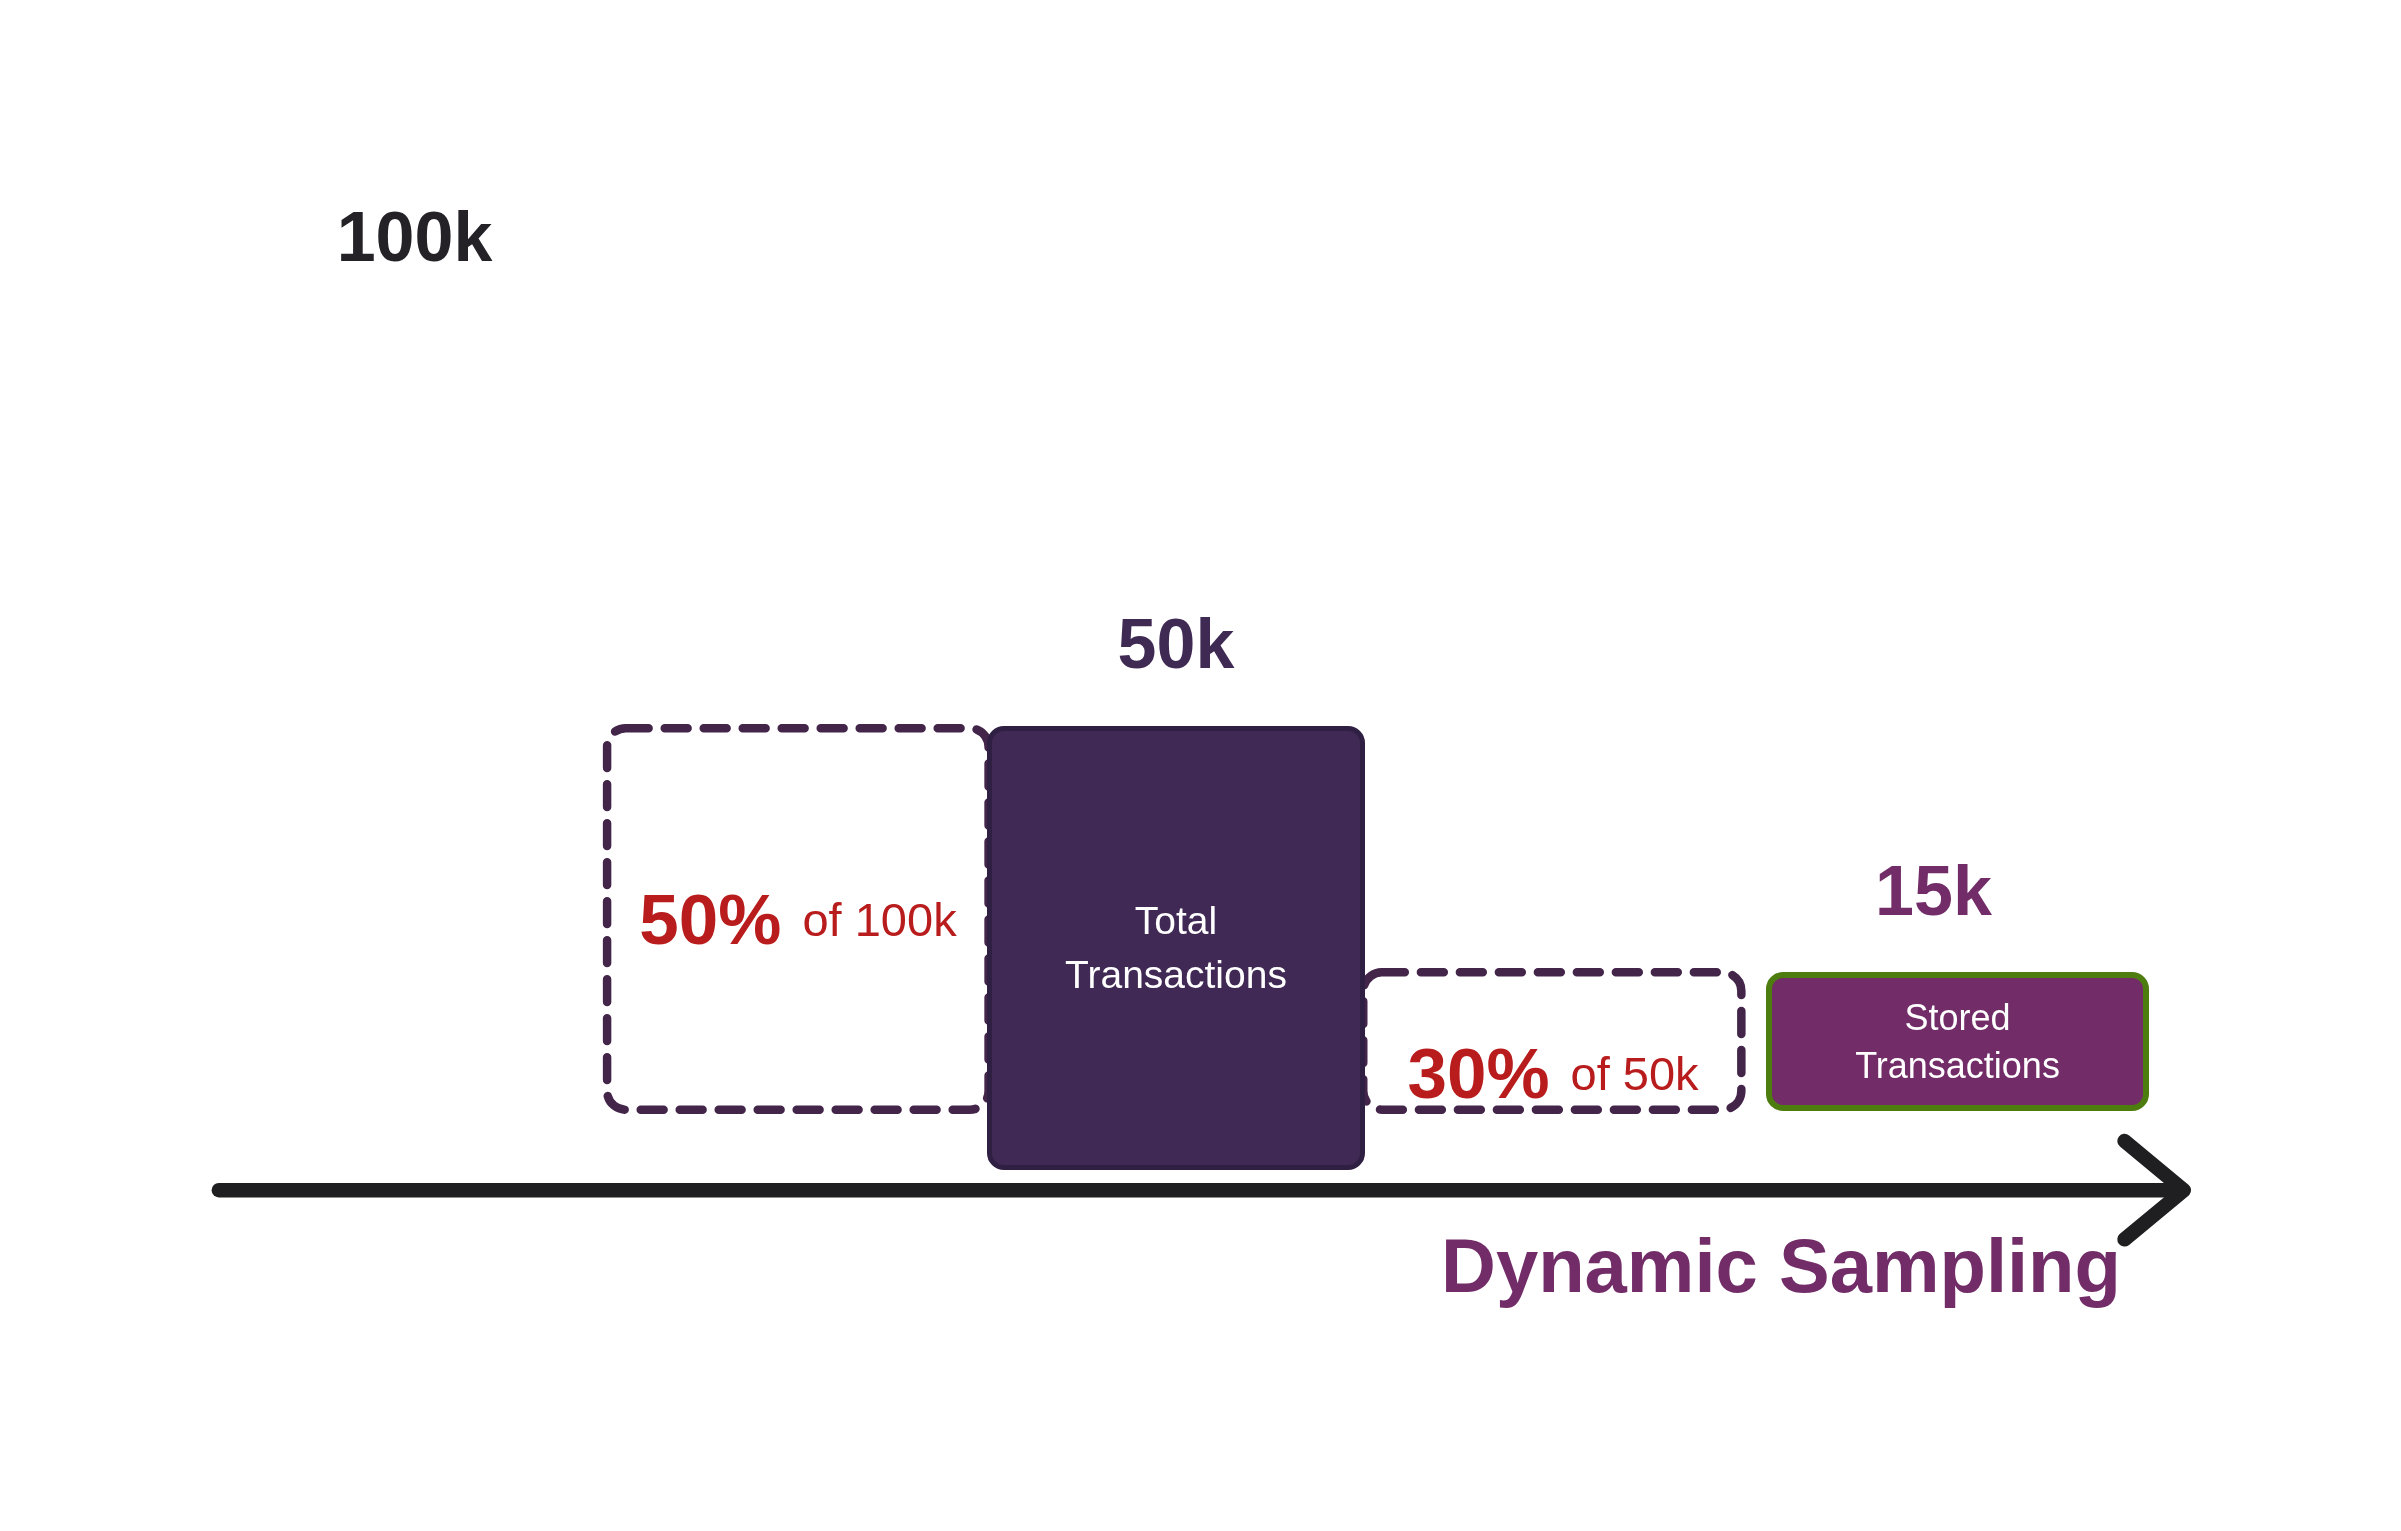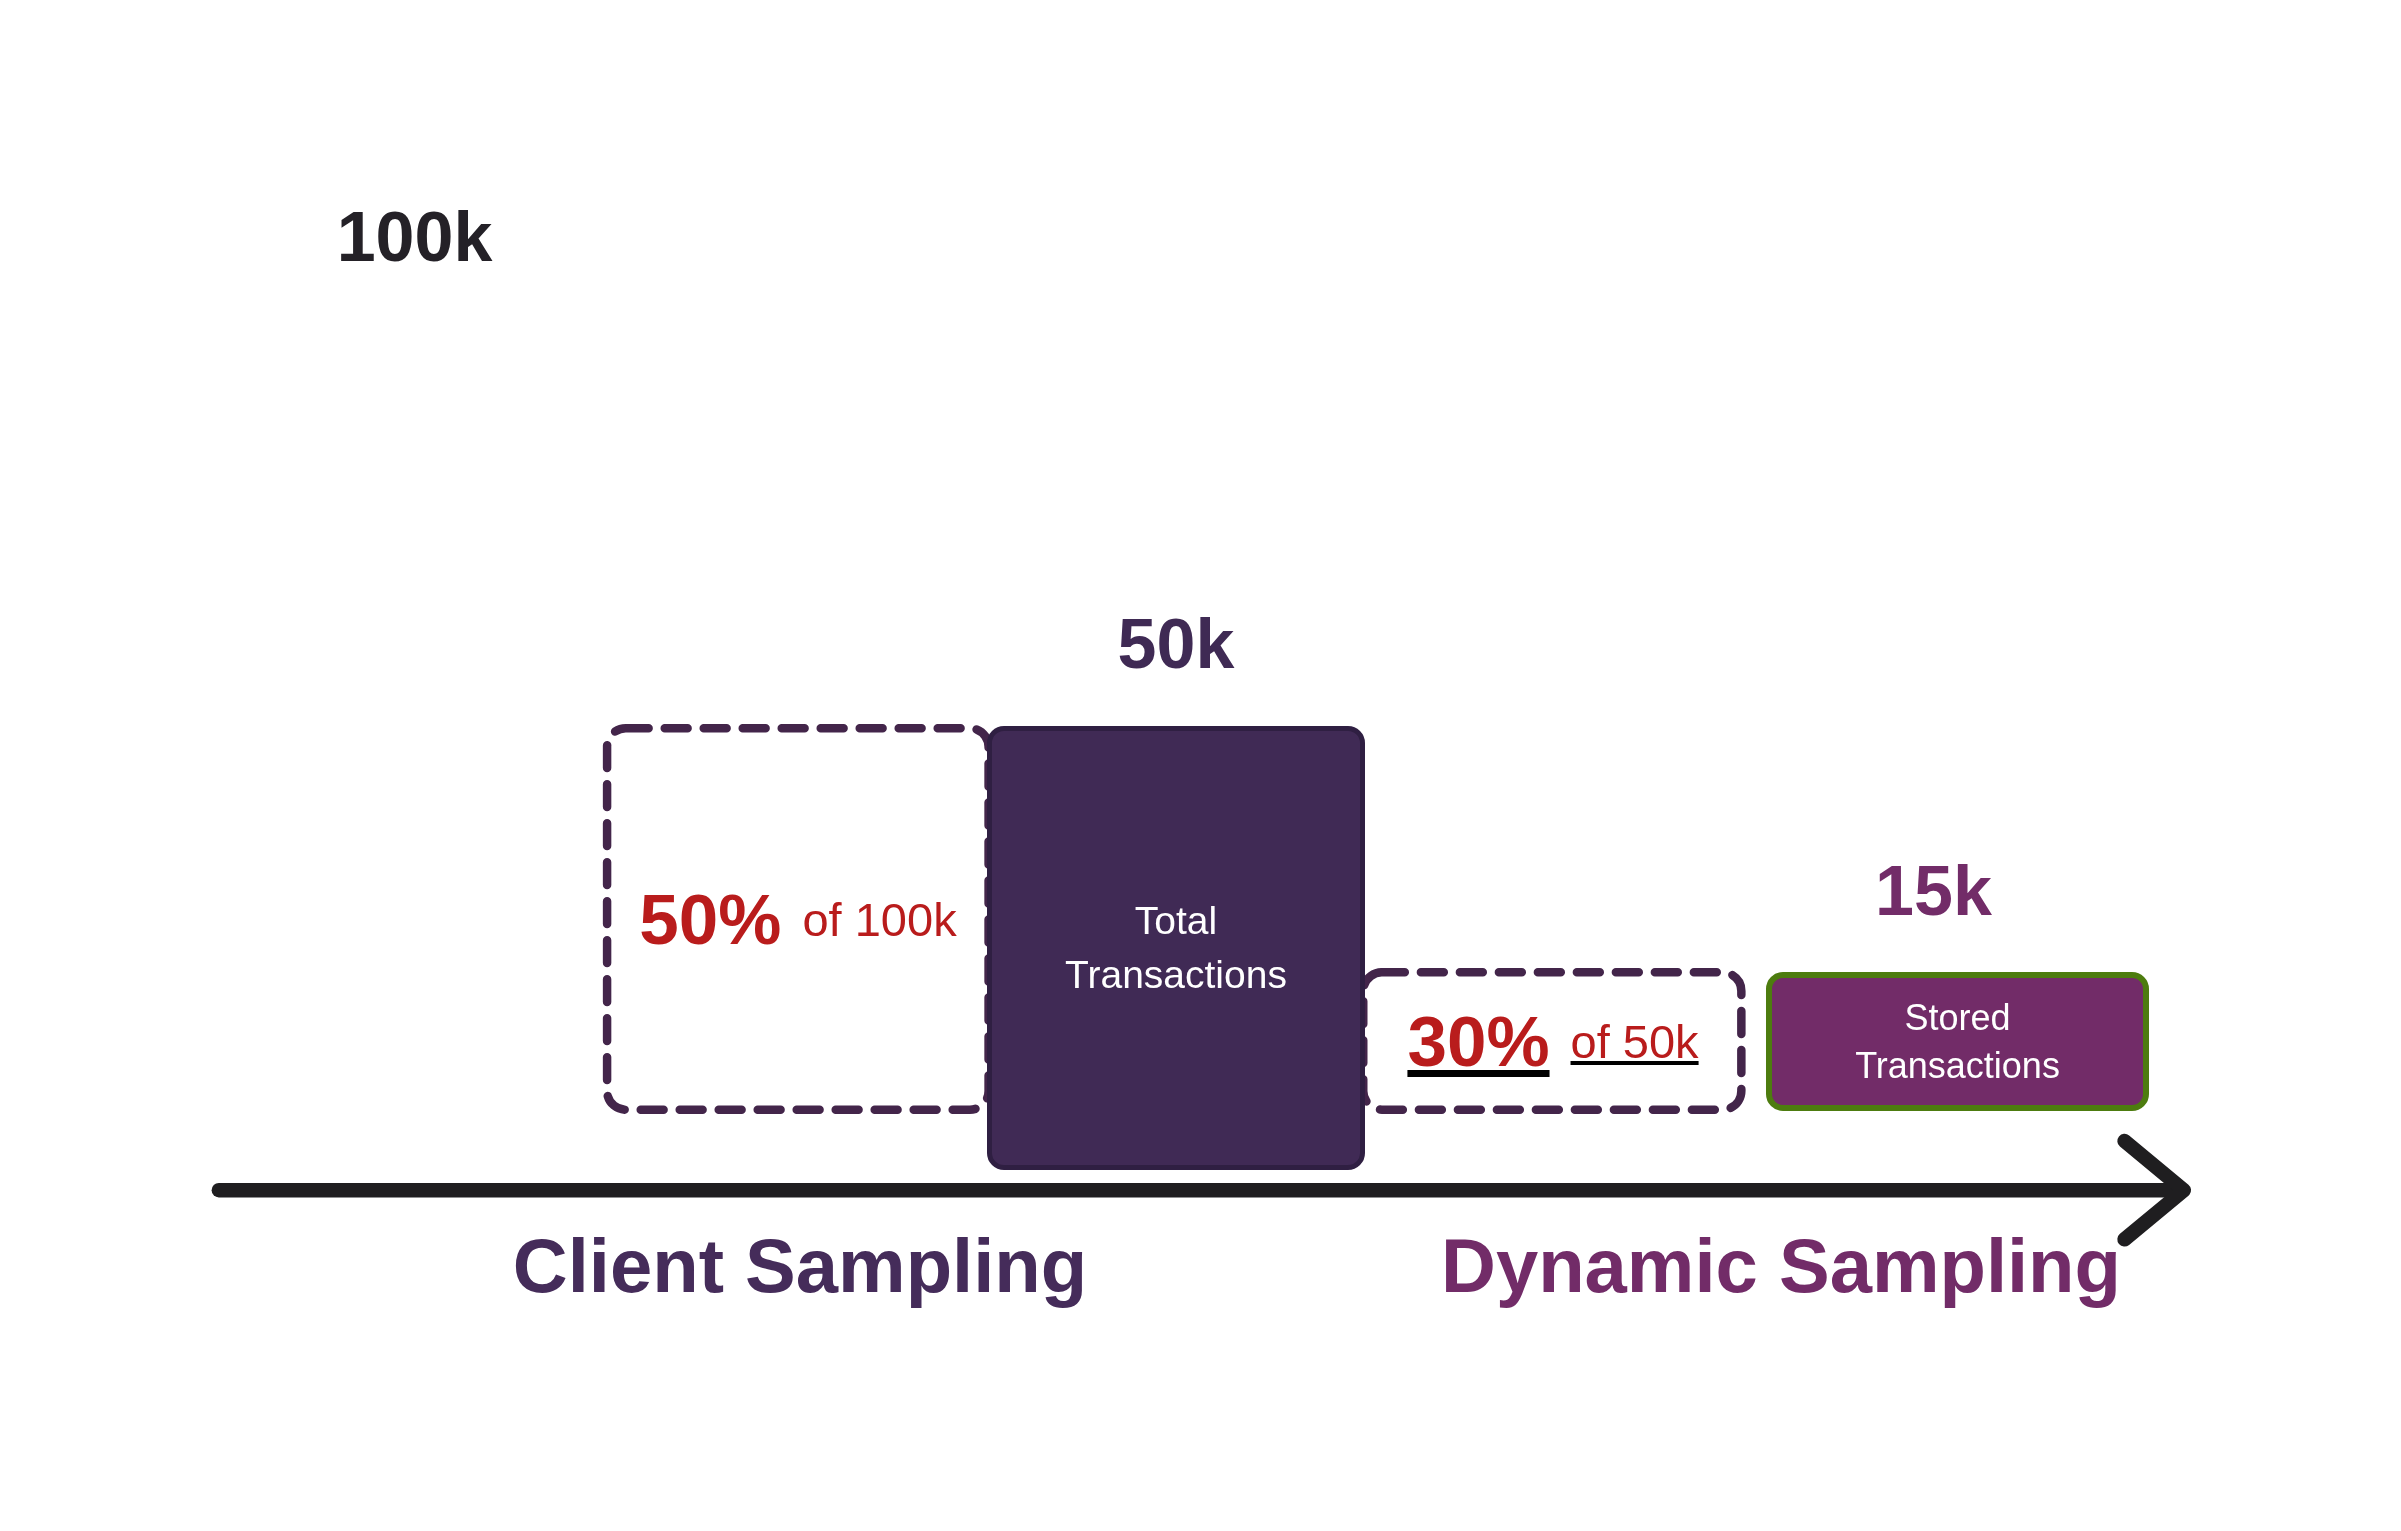--- a/index.html
+++ b/index.html
@@ -56,21 +56,21 @@
   .pct-box {
     position: absolute;
     display: flex;
     align-items: center;
     justify-content: center;
   }
   .pct-box .inner { display: inline-flex; align-items: center; gap: 21px; color: #b91c1c; }
   .pct-big { font-size: 71px; font-weight: 600; }
   .pct-of  { font-size: 47px; font-weight: 500; }
   .pct-50 { left: 607px; top: 728px; width: 382px; height: 382px; }
-  .pct-30 { left: 1364px; top: 973px; width: 378px; height: 137px; text-decoration: underline; }
+  .pct-30 { left: 1364px; top: 1005px; width: 378px; height: 137px; }
 
   
   .caption {
     position: absolute;
     top: 1228px;
     width: 848px;
     text-align: center;
     font-size: 76px;
     font-weight: 600;
     line-height: 1.0;
@@ -116,17 +116,16 @@
     </div>
   </div>
 
   <div class="pct-box pct-30">
     <div class="inner">
       <span class="pct-big">30%</span>
       <span class="pct-of">of 50k</span>
     </div>
   </div>
 
-  <div class="caption caption-client">Client Sampling</div>
   <div class="caption caption-dynamic">Dynamic Sampling</div>
 
 </div>
 
 
 </body></html>

